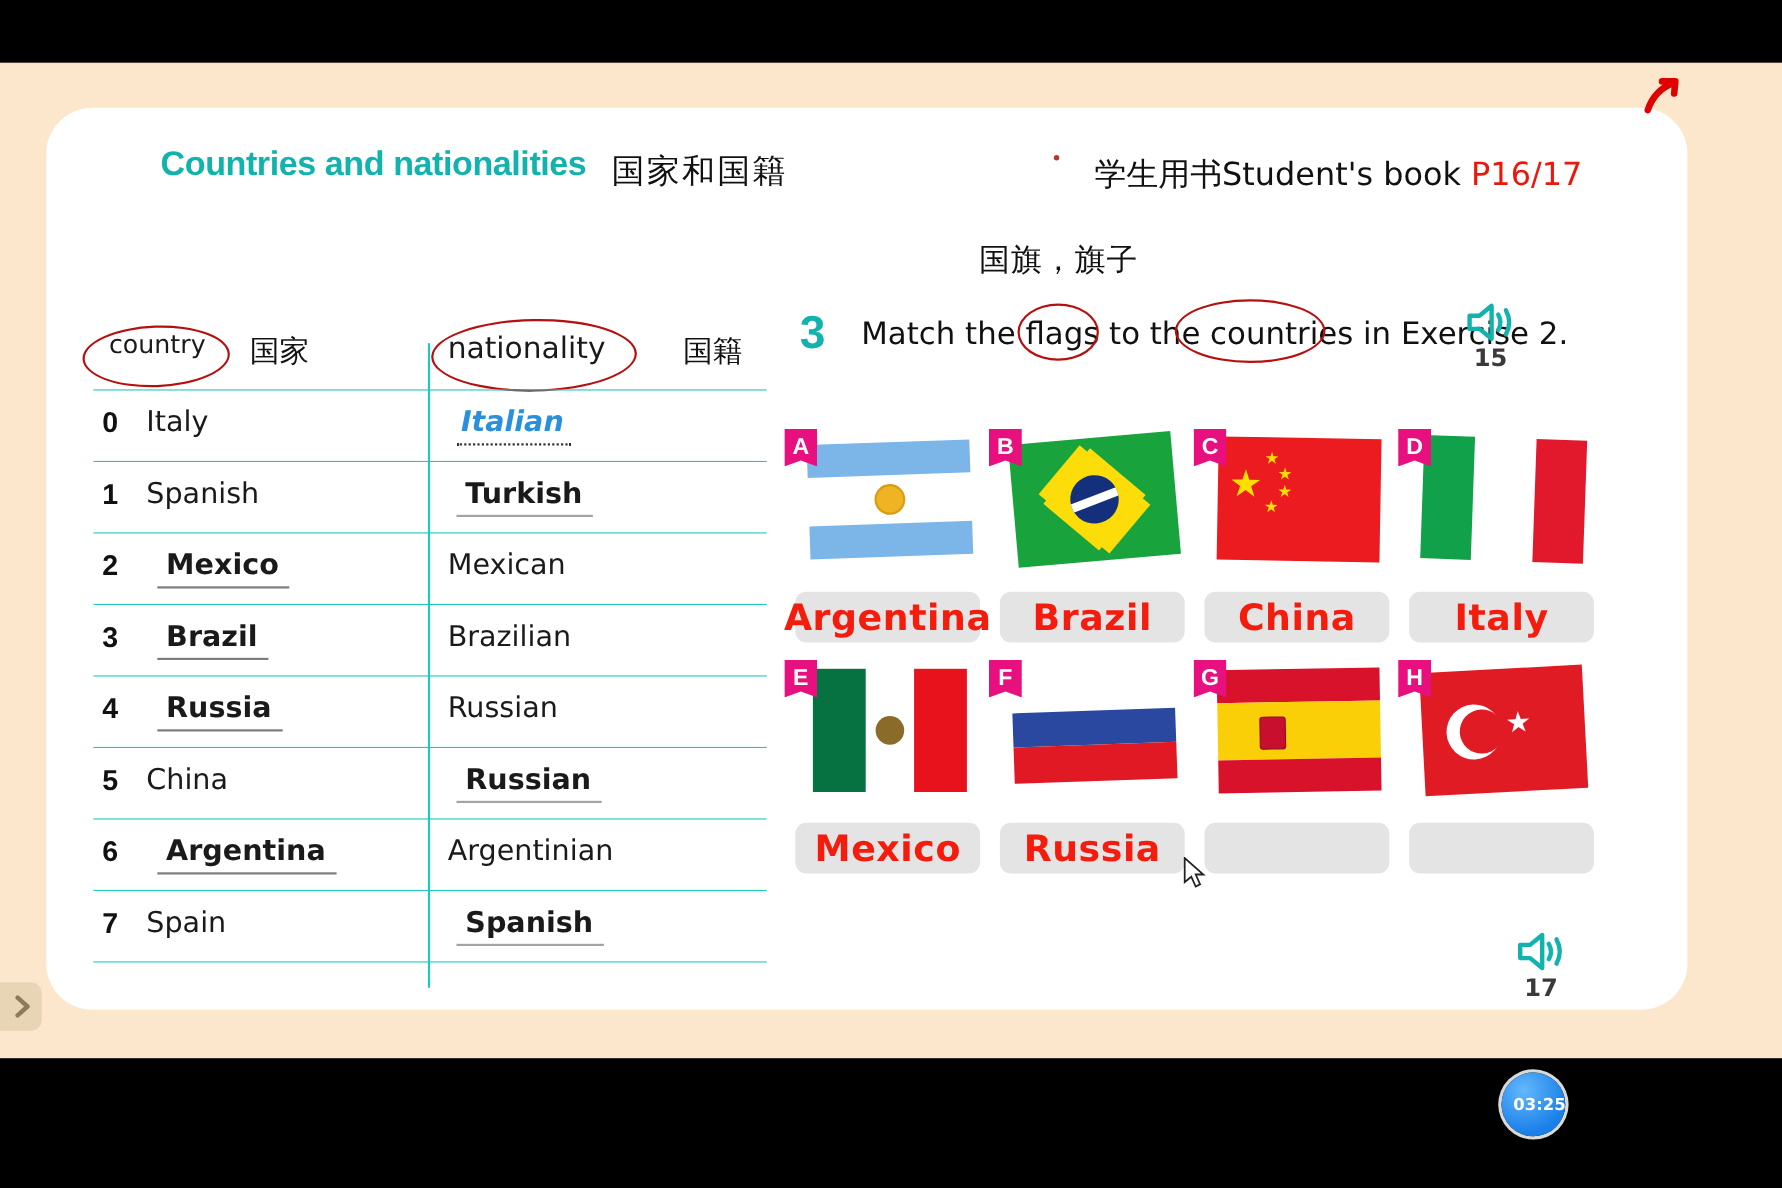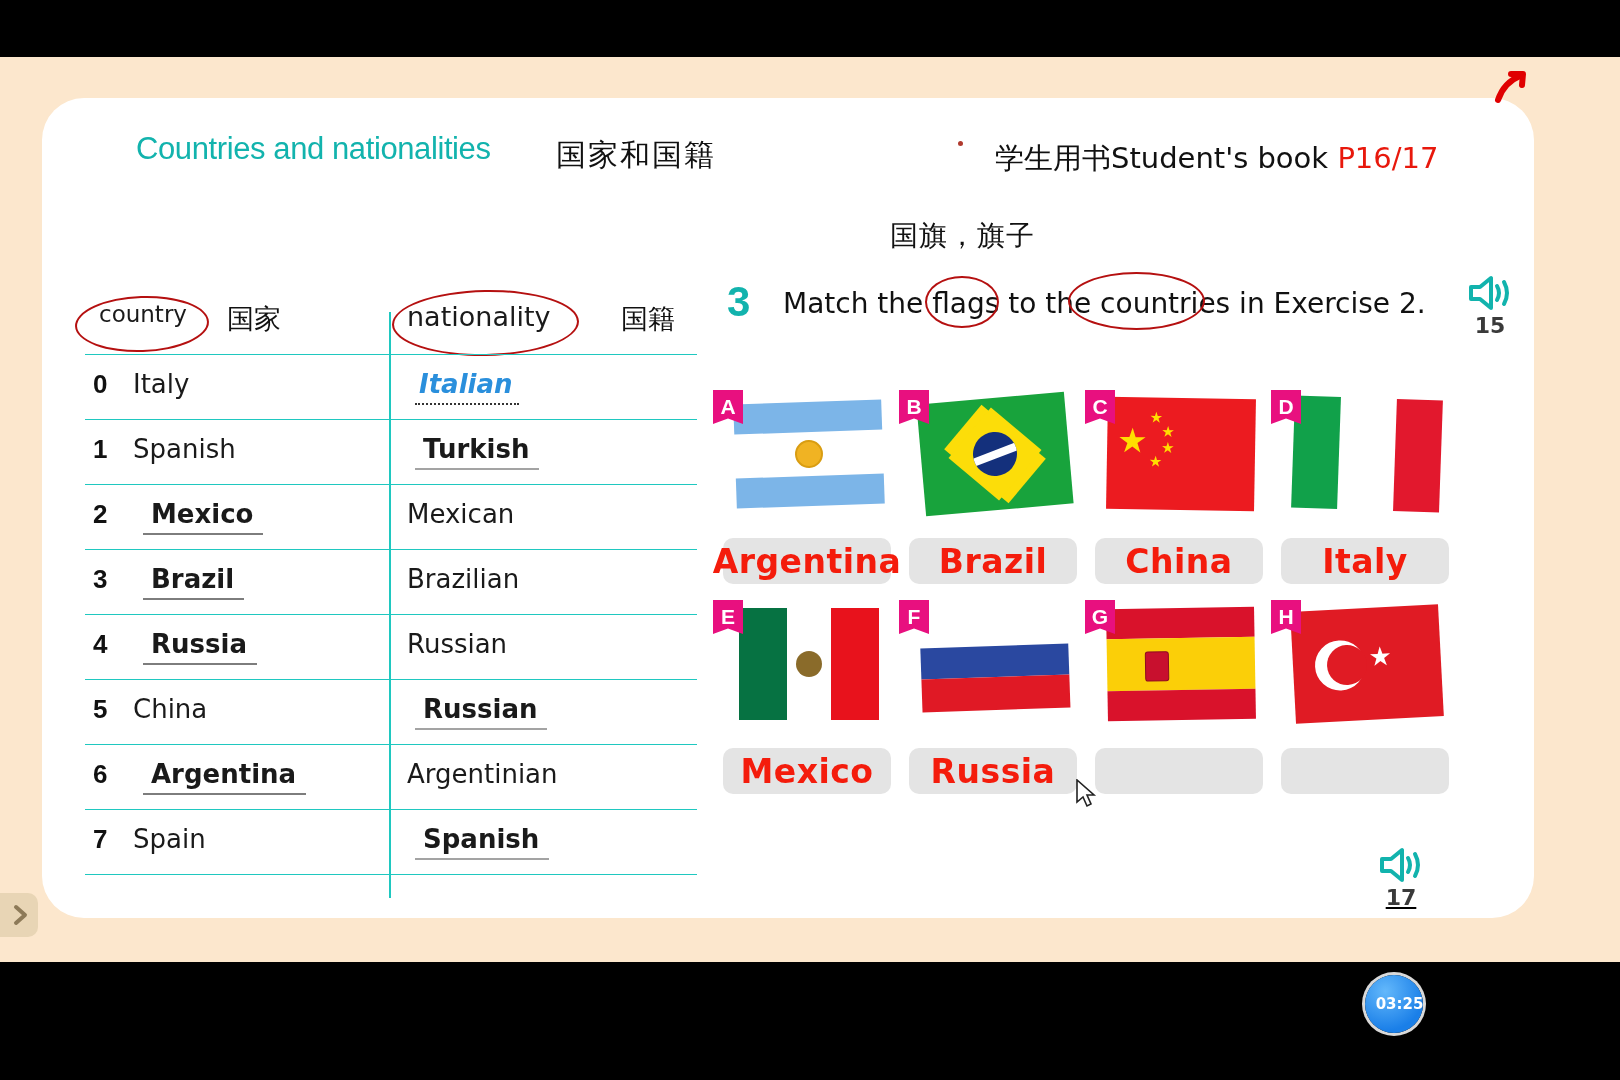--- a/index.html
+++ b/index.html
@@ -12,21 +12,21 @@
   #card{position:absolute;left:42px;top:98px;width:1492px;height:820px;background:#fff;
         border-radius:42px 42px 42px 42px;}
 
   
   #drawer{position:absolute;left:-18px;top:893px;width:56px;height:44px;background:#e8d5b5;
           border-radius:10px;display:flex;align-items:center;justify-content:flex-end;
           padding-right:8px;box-sizing:border-box;}
   #drawer svg{display:block;}
 
   
-  .h-en{position:absolute;left:136px;top:131px;font-size:31px;font-weight:normal;color:#12b3ad;
+  .h-en{position:absolute;left:146px;top:131px;font-size:31px;font-weight:bold;color:#12b3ad;
         letter-spacing:-.4px;font-family:"Liberation Sans",sans-serif;}
   .h-cn{position:absolute;left:556px;top:135px;font-size:30px;color:#111;
         font-family:"DejaVu Sans",sans-serif;letter-spacing:2px;}
   .h-book{position:absolute;left:995px;top:139px;font-size:29px;color:#111;white-space:nowrap;
           font-family:"DejaVu Sans",sans-serif;}
   .h-book .pp{color:#e8180c;}
   .h-dot{position:absolute;left:958px;top:141px;width:5px;height:5px;background:#b03a2e;border-radius:50%;}
   .h-flagcn{position:absolute;left:890px;top:217px;font-size:28px;color:#111;
             font-family:"DejaVu Sans",sans-serif;letter-spacing:1px;}
   .h-arrow{position:absolute;left:1494px;top:70px;}
@@ -63,22 +63,22 @@
   
   .ex-num{position:absolute;left:727px;top:278px;font-size:42px;font-weight:bold;color:#12b3ad;}
   .ex-text{position:absolute;left:783px;top:287px;font-size:28px;color:#111;white-space:nowrap;
            font-family:"DejaVu Sans",sans-serif;}
   #ell3{left:925px;top:276px;width:70px;height:48px;}
   #ell4{left:1068px;top:272px;width:133px;height:54px;}
 
   .spk{position:absolute;text-align:center;}
   .spk .n{font-size:22px;font-weight:bold;color:#3a3a3a;margin-top:-4px;
           font-family:"DejaVu Sans",sans-serif;}
-  #spk1{left:1467px;top:273px;}
-  #spk2{left:1378px;top:845px;text-decoration:underline;}
+  #spk1{left:1332px;top:273px;}
+  #spk2{left:1378px;top:845px;}
 
   
   .fgrid{position:absolute;left:713px;top:388px;width:740px;}
   .frow{position:relative;height:210px;}
   .fcell{position:absolute;width:180px;height:135px;}
   .fcell .tag{position:absolute;left:0;top:2px;width:30px;height:34px;background:#e8107f;
               color:#fff;font-size:21px;font-weight:bold;display:flex;align-items:center;
               justify-content:center;z-index:5;
               clip-path:polygon(0 0,100% 0,100% 100%,50% 84%,0 100%);}
   .flagbox{position:absolute;left:22px;top:10px;width:148px;height:112px;}

